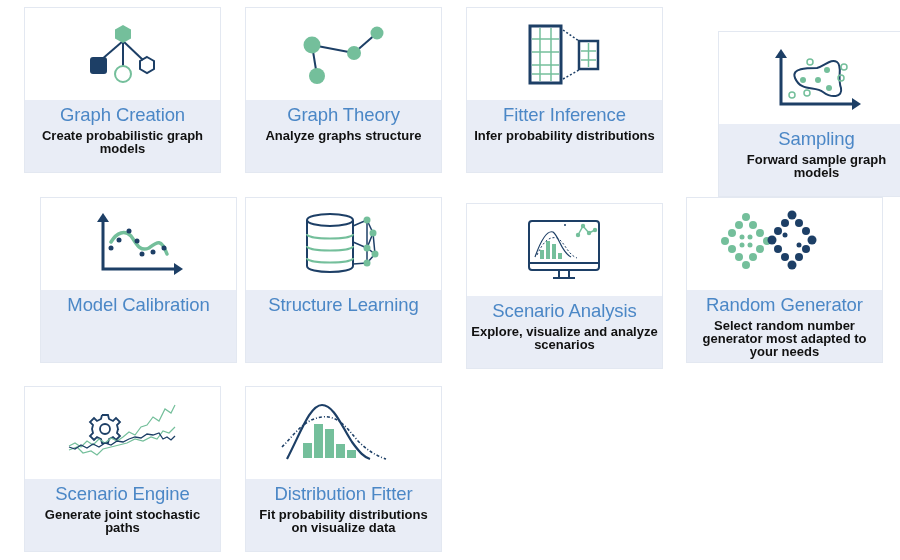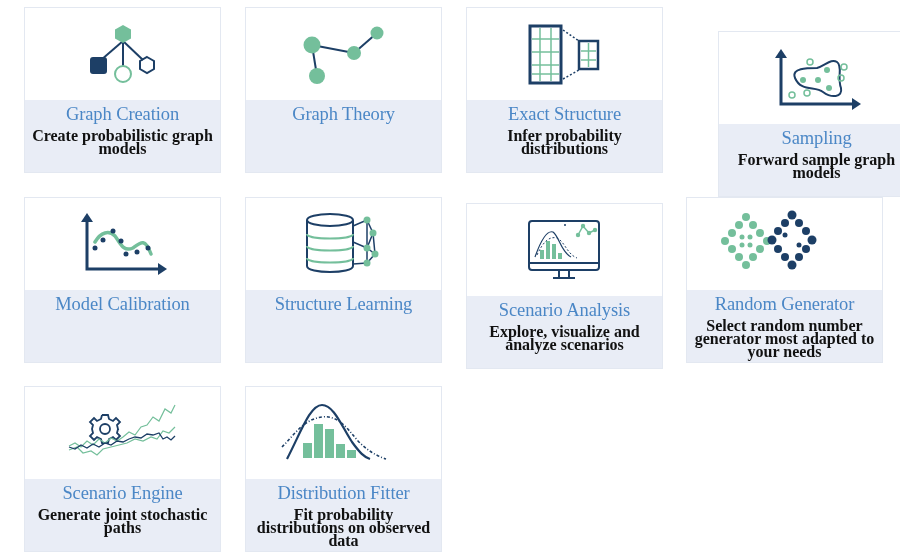--- a/index.html
+++ b/index.html
@@ -1,31 +1,30 @@
 <!DOCTYPE html>
 <html><head>
 <meta charset="utf-8">
 <style>
   html, body { margin: 0; padding: 0; background: #ffffff; }
   body { width: 900px; height: 560px; position: relative; overflow: hidden; font-family: "Liberation Sans", sans-serif; }
   .card {
     position: absolute; width: 197px; height: 166px;
     border: 1px solid #e3e8f1; box-sizing: border-box; background: #e9edf6;
     cursor: pointer;
-    font-family: Liberation Serif, serif;
   }
   .card .img { position: absolute; left: 0; top: 0; width: 100%; height: 92px; background: #ffffff; }
   .card .img svg { position: absolute; left: 0; top: 0; }
   .card .title {
     position: absolute; left: 0; right: 0; top: 96px; text-align: center;
     font-size: 18.5px; color: #4b87c6; white-space: nowrap; letter-spacing: -0.1px;
   }
   .card .desc {
     position: absolute; left: 4px; right: 4px; top: 121px; text-align: center;
-    font-size: 16px; font-weight: bold; color: #111111; line-height: 13px;
+    font-size: 13px; font-weight: bold; color: #111111; line-height: 13px;
   }
 </style>
 </head>
 <body>
 
 <div class="card" style="left:24px; top:7px;">
   <div class="img">
     <svg width="197" height="92">
       <line x1="98" y1="33" x2="76" y2="52" stroke="#1d3f66" stroke-width="2"></line>
       <line x1="98" y1="33" x2="98" y2="58" stroke="#1d3f66" stroke-width="2"></line>
@@ -46,41 +45,42 @@
       <line x1="66" y1="37" x2="71" y2="68" stroke="#1d3f66" stroke-width="2"></line>
       <line x1="66" y1="37" x2="108" y2="45" stroke="#1d3f66" stroke-width="2"></line>
       <line x1="108" y1="45" x2="131" y2="25" stroke="#1d3f66" stroke-width="2"></line>
       <circle cx="66" cy="37" r="8.5" fill="#74bf9b"></circle>
       <circle cx="71" cy="68" r="8" fill="#74bf9b"></circle>
       <circle cx="108" cy="45" r="7" fill="#74bf9b"></circle>
       <circle cx="131" cy="25" r="6.5" fill="#74bf9b"></circle>
     </svg>
   </div>
   <div class="title">Graph Theory</div>
+  <div class="desc">Analyze graphs structure</div>
 </div>
 
 <div class="card" style="left:466px; top:7px;">
   <div class="img">
     <svg width="197" height="92">
       <rect x="63" y="18" width="31" height="57" fill="#fff" stroke="#1d3f66" stroke-width="3"></rect>
       <line x1="73" y1="20" x2="73" y2="73" stroke="#74bf9b" stroke-width="1.5"></line>
       <line x1="84" y1="20" x2="84" y2="73" stroke="#74bf9b" stroke-width="1.5"></line>
       <line x1="65" y1="31" x2="92" y2="31" stroke="#74bf9b" stroke-width="1.5"></line>
       <line x1="65" y1="44" x2="92" y2="44" stroke="#74bf9b" stroke-width="1.5"></line>
       <line x1="65" y1="57" x2="92" y2="57" stroke="#74bf9b" stroke-width="1.5"></line>
       <line x1="65" y1="66" x2="92" y2="66" stroke="#74bf9b" stroke-width="1.5"></line>
       <line x1="96" y1="22" x2="112" y2="33" stroke="#1d3f66" stroke-width="1.5" stroke-dasharray="2,2"></line>
       <line x1="96" y1="71" x2="112" y2="62" stroke="#1d3f66" stroke-width="1.5" stroke-dasharray="2,2"></line>
       <rect x="112" y="33" width="19" height="28" fill="#fff" stroke="#1d3f66" stroke-width="2.5"></rect>
       <line x1="121.5" y1="35" x2="121.5" y2="59" stroke="#74bf9b" stroke-width="1.5"></line>
       <line x1="114" y1="43" x2="129" y2="43" stroke="#74bf9b" stroke-width="1.5"></line>
       <line x1="114" y1="52" x2="129" y2="52" stroke="#74bf9b" stroke-width="1.5"></line>
     </svg>
   </div>
-  <div class="title">Exact Structure</div>
+  <div class="title">Fitter Inference</div>
   <div class="desc">Infer probability distributions</div>
 </div>
 
 <div class="card" style="left:718px; top:7px;margin-top:24px;">
   <div class="img">
     <svg width="197" height="92">
       <polyline points="62,24 62,72 136,72" fill="none" stroke="#1d3f66" stroke-width="3"></polyline>
       <polygon points="56,26 62,17 68,26" fill="#1d3f66"></polygon>
       <polygon points="133,66 142,72 133,78" fill="#1d3f66"></polygon>
       <path d="M76,46 C72,36 88,36 98,36 C106,34 112,26 118,30 C124,34 118,46 122,56 C124,66 112,66 104,60 C96,54 82,60 76,46 Z" fill="none" stroke="#1d3f66" stroke-width="2"></path>
@@ -92,21 +92,21 @@
       <circle cx="125" cy="35" r="3" fill="none" stroke="#74bf9b" stroke-width="1.5"></circle>
       <circle cx="122" cy="46" r="3" fill="none" stroke="#74bf9b" stroke-width="1.5"></circle>
       <circle cx="73" cy="63" r="3" fill="none" stroke="#74bf9b" stroke-width="1.5"></circle>
       <circle cx="88" cy="61" r="3" fill="none" stroke="#74bf9b" stroke-width="1.5"></circle>
     </svg>
   </div>
   <div class="title">Sampling</div>
   <div class="desc">Forward sample graph models</div>
 </div>
 
-<div class="card" style="left:24px; top:197px;">
+<div class="card" style="left:40px; top:197px;">
   <div class="img">
     <svg width="197" height="92">
       <polyline points="62,22 62,71 136,71" fill="none" stroke="#1d3f66" stroke-width="3"></polyline>
       <polygon points="56,24 62,15 68,24" fill="#1d3f66"></polygon>
       <polygon points="133,65 142,71 133,77" fill="#1d3f66"></polygon>
       <path d="M70,44 C76,34 84,32 90,38 C96,46 98,54 108,50 C116,44 120,40 126,56" fill="none" stroke="#74bf9b" stroke-width="3.5" stroke-linecap="round"></path>
       <circle cx="70" cy="50" r="2.5" fill="#1d3f66"></circle>
       <circle cx="78" cy="42" r="2.5" fill="#1d3f66"></circle>
       <circle cx="88" cy="33" r="2.5" fill="#1d3f66"></circle>
       <circle cx="96" cy="43" r="2.5" fill="#1d3f66"></circle>
@@ -239,14 +239,14 @@
       <rect x="57" y="56" width="9" height="15" fill="#74bf9b"></rect>
       <rect x="68" y="37" width="9" height="34" fill="#74bf9b"></rect>
       <rect x="79" y="42" width="9" height="29" fill="#74bf9b"></rect>
       <rect x="90" y="57" width="9" height="14" fill="#74bf9b"></rect>
       <rect x="101" y="63" width="9" height="8" fill="#74bf9b"></rect>
       <path d="M41,72 C55,45 64,18 76,18 C88,18 96,40 106,55 C114,66 118,70 124,72" fill="none" stroke="#1d3f66" stroke-width="2.2"></path>
       <path d="M36,60 C48,48 58,32 76,30 C92,28 100,40 112,54 C120,62 128,68 140,72" fill="none" stroke="#1d3f66" stroke-width="1.6" stroke-dasharray="3,2,1,2"></path>
     </svg>
   </div>
   <div class="title">Distribution Fitter</div>
-  <div class="desc">Fit probability distributions on observed data</div>
+  <div class="desc">Fit probability distributions on visualize data</div>
 </div>
 
 </body></html>

